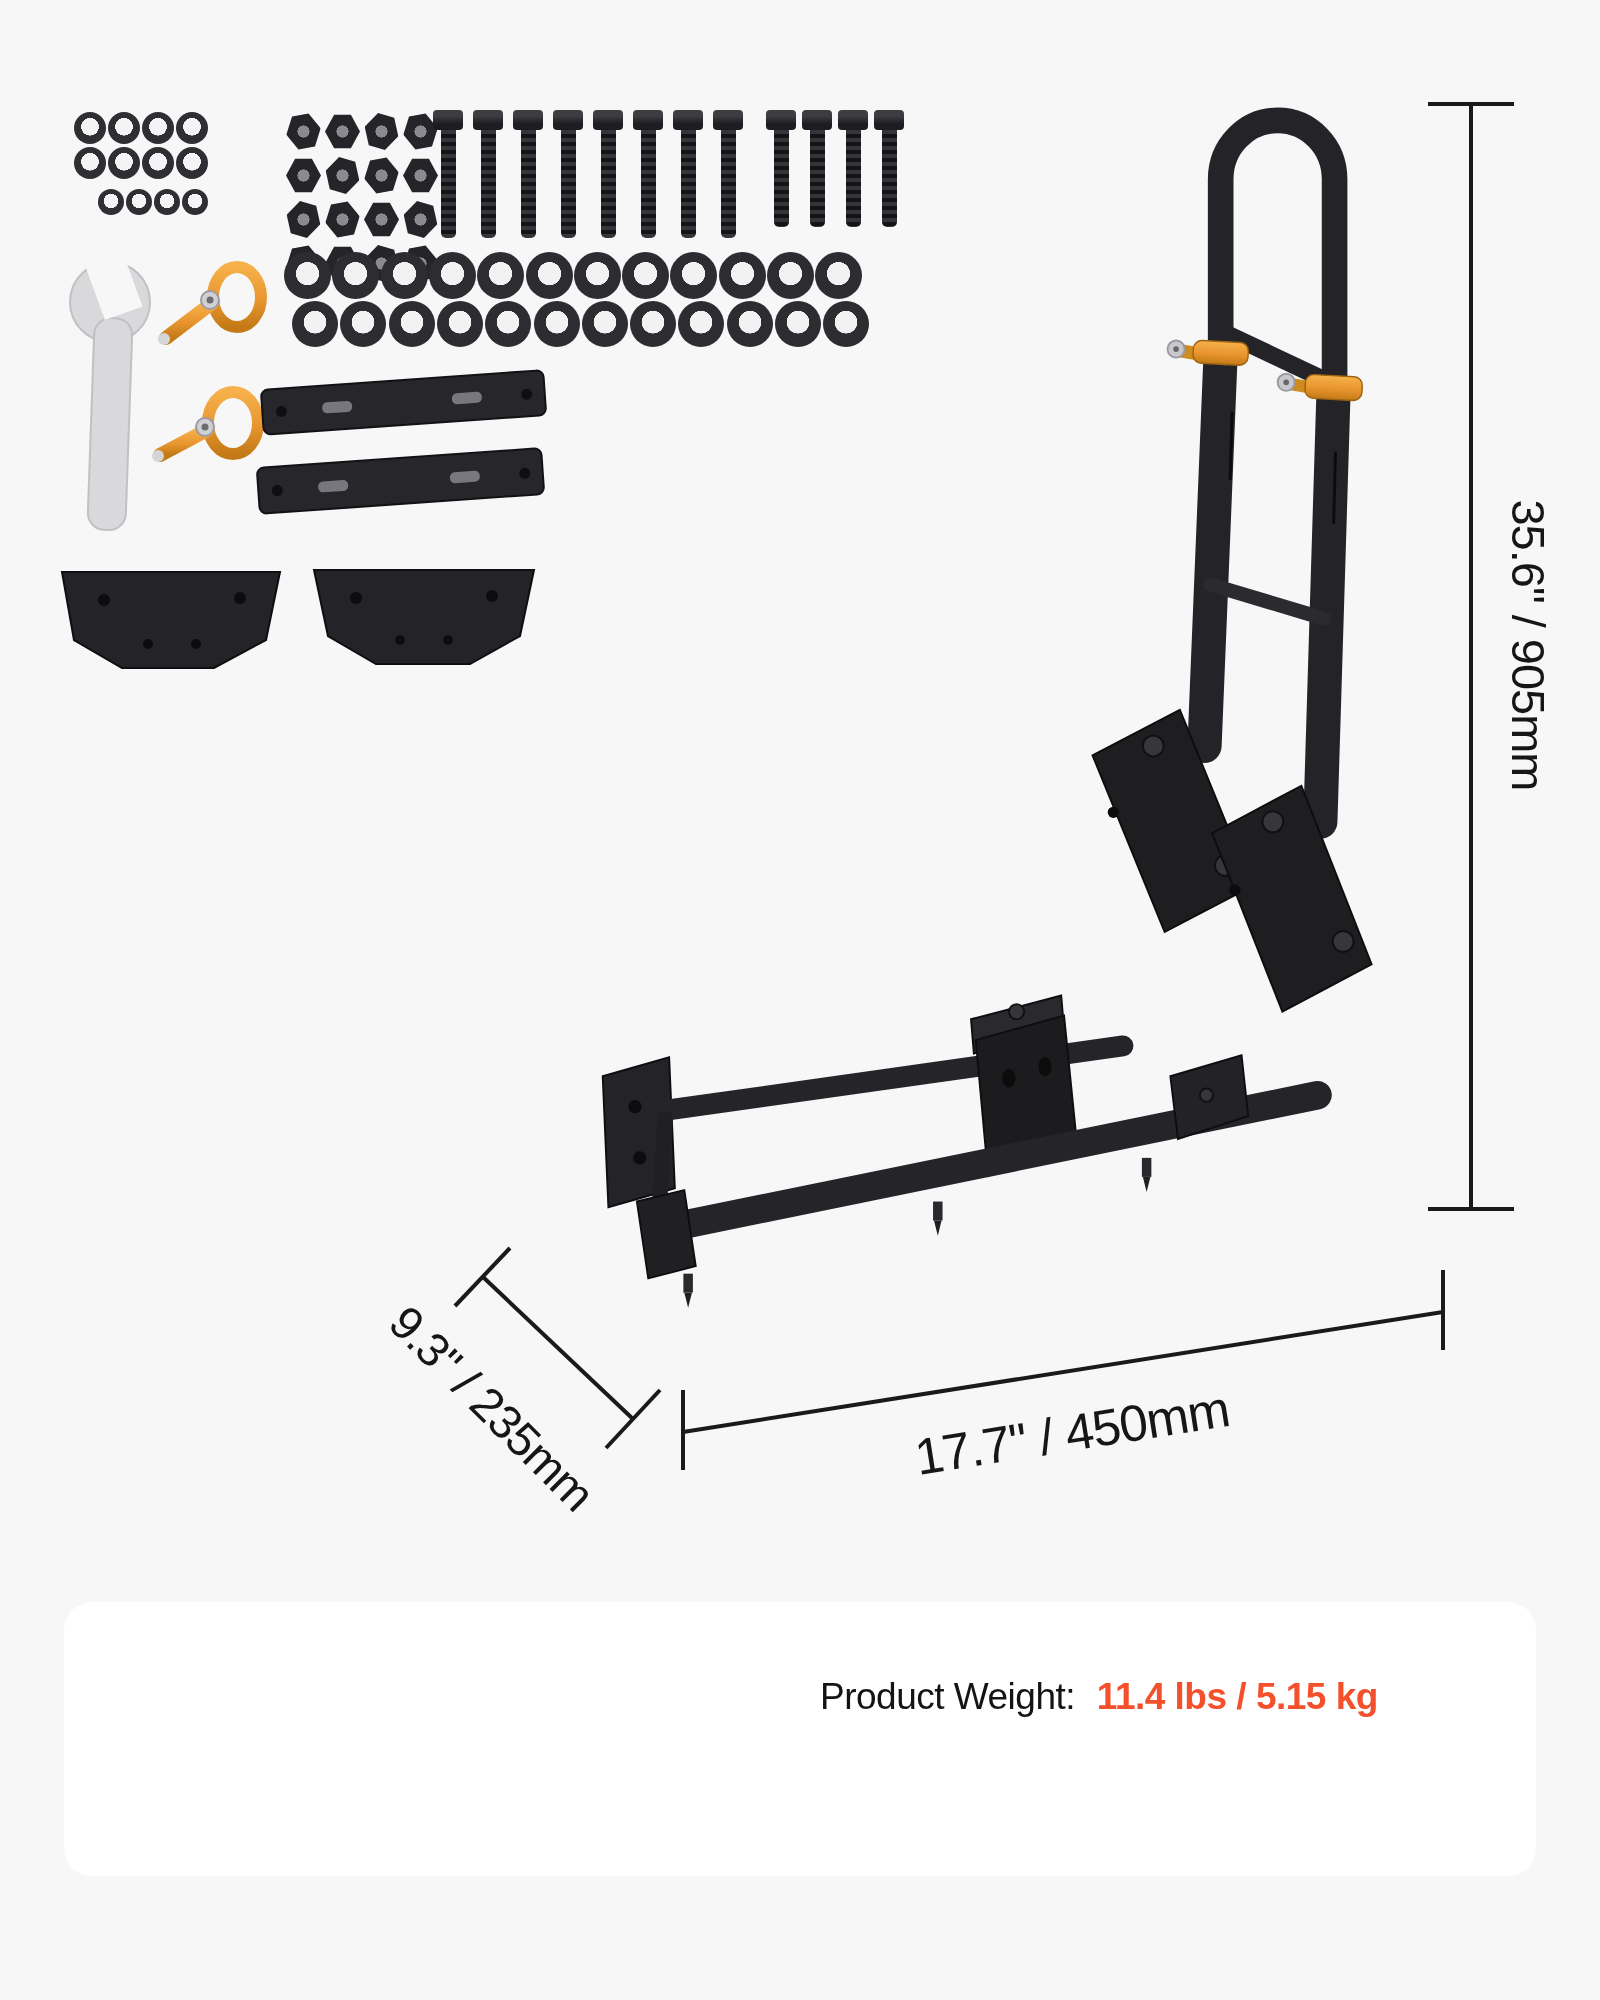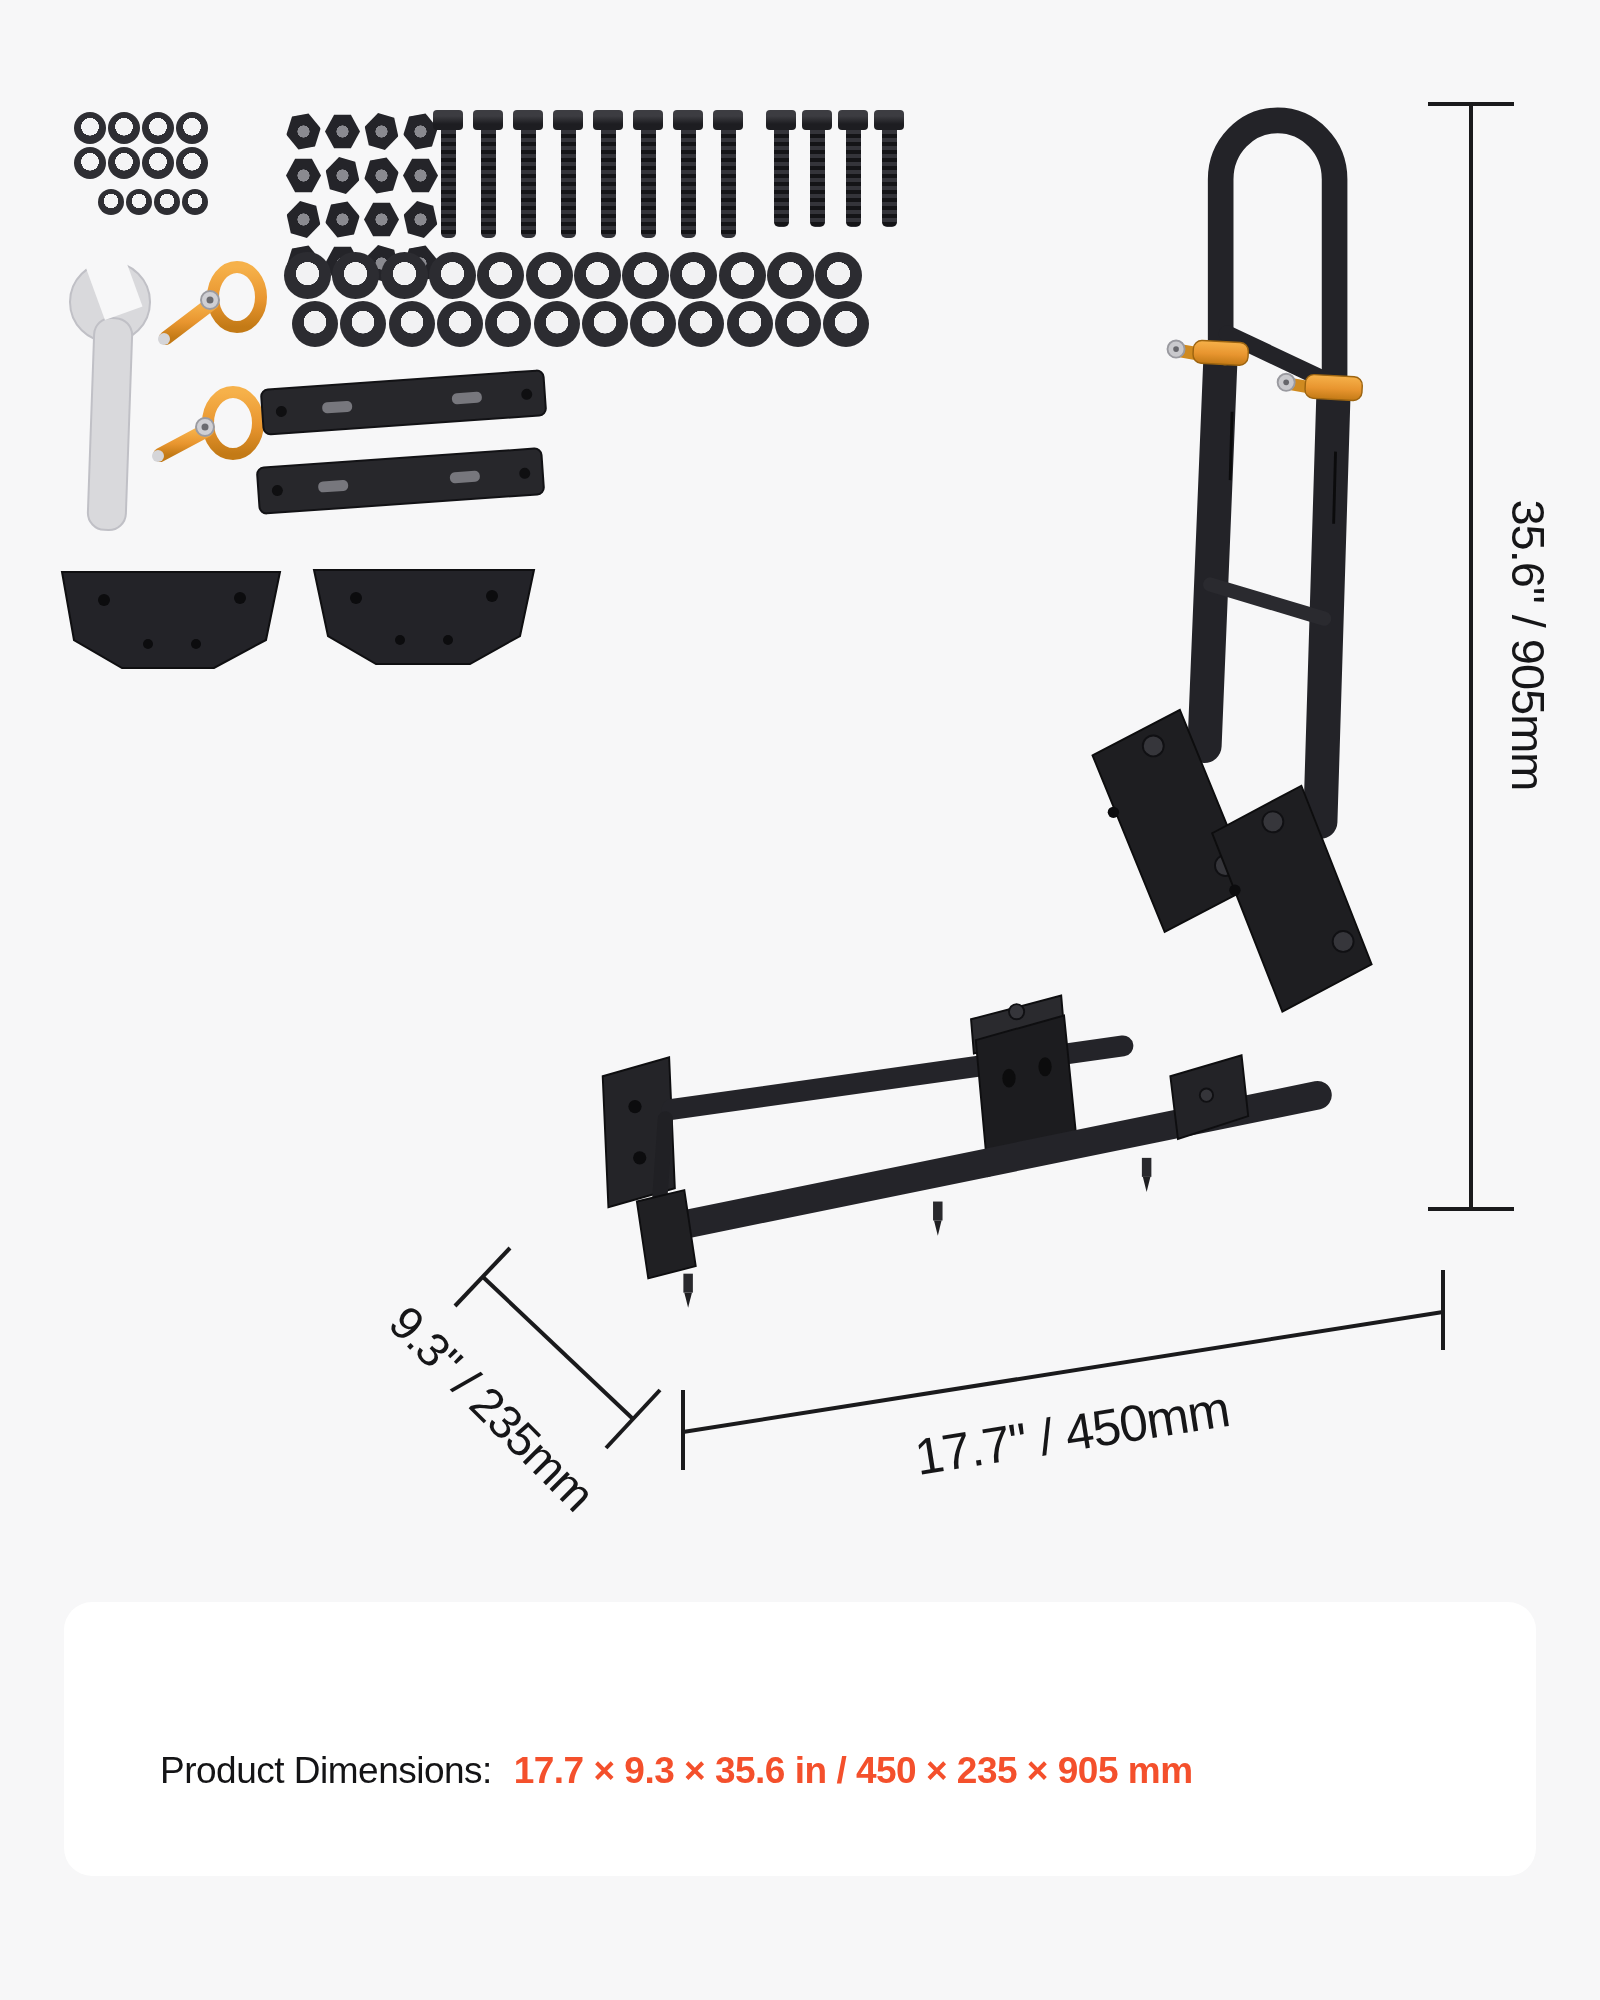--- a/index.html
+++ b/index.html
@@ -314,22 +314,20 @@
       <path d="M1443 1270 L1443 1350"></path>
     </g>
   </svg>
 
   <div class="dim-label" id="lbl-height">35.6" / 905mm</div>
   <div class="dim-label" id="lbl-depth">9.3" / 235mm</div>
   <div class="dim-label" id="lbl-width">17.7" / 450mm</div>
 
   <div class="info-card">
     <div class="card-row r1">
-    </div>
-    <div class="card-row r2">
-      <span class="pair">
-        <span class="lbl">Product Dimensions:</span>
-        <span class="val">17.7 × 9.3 × 35.6 in / 450 × 235 × 905 mm</span>
+      <span class="pair-weight">
+        <span class="lbl">Product Weight:</span>
+        <span class="val">11.4 lbs / 5.15 kg</span>
       </span>
     </div>
   </div>
 
 </div>
 
 </body></html>

